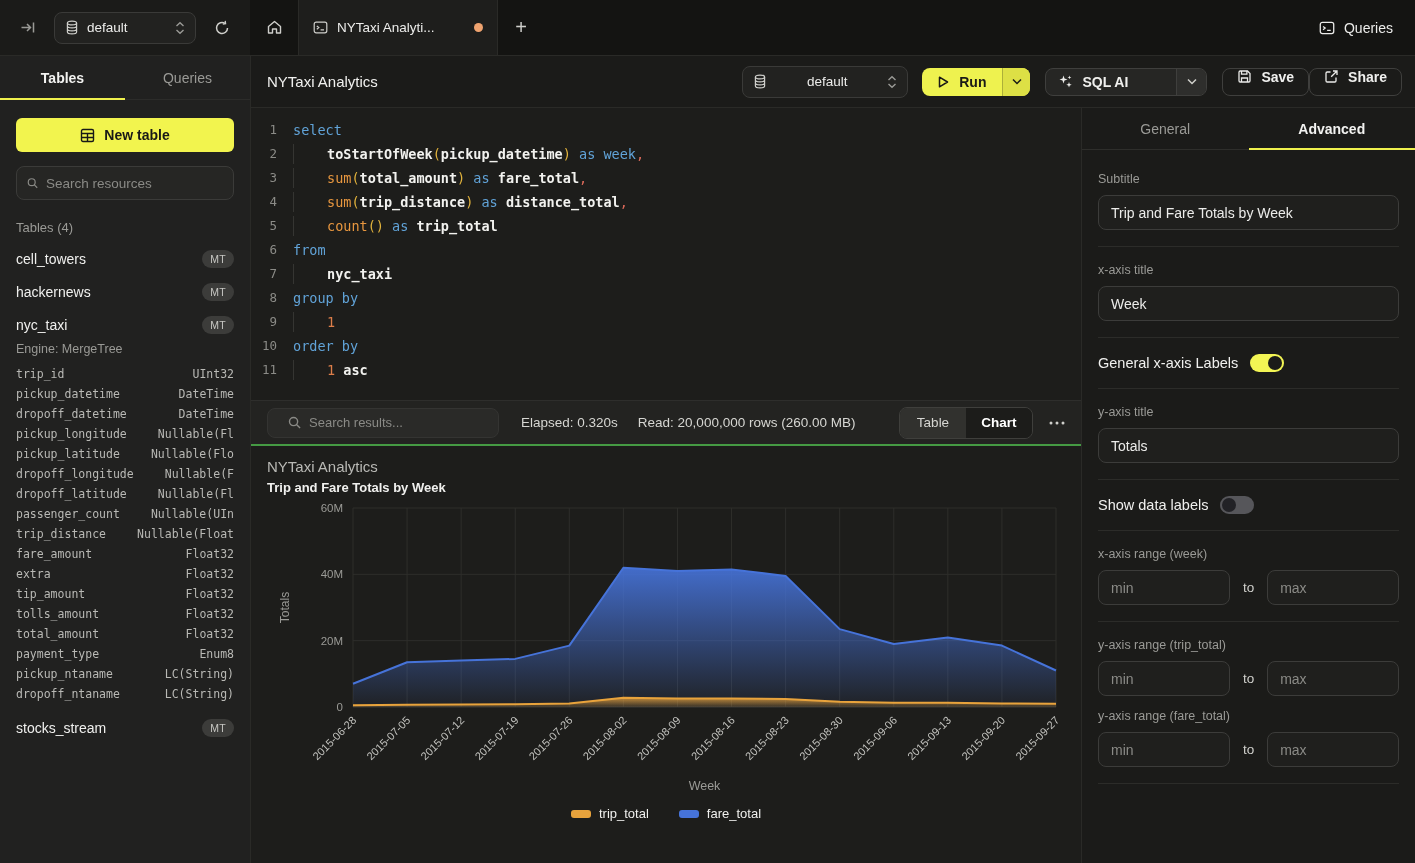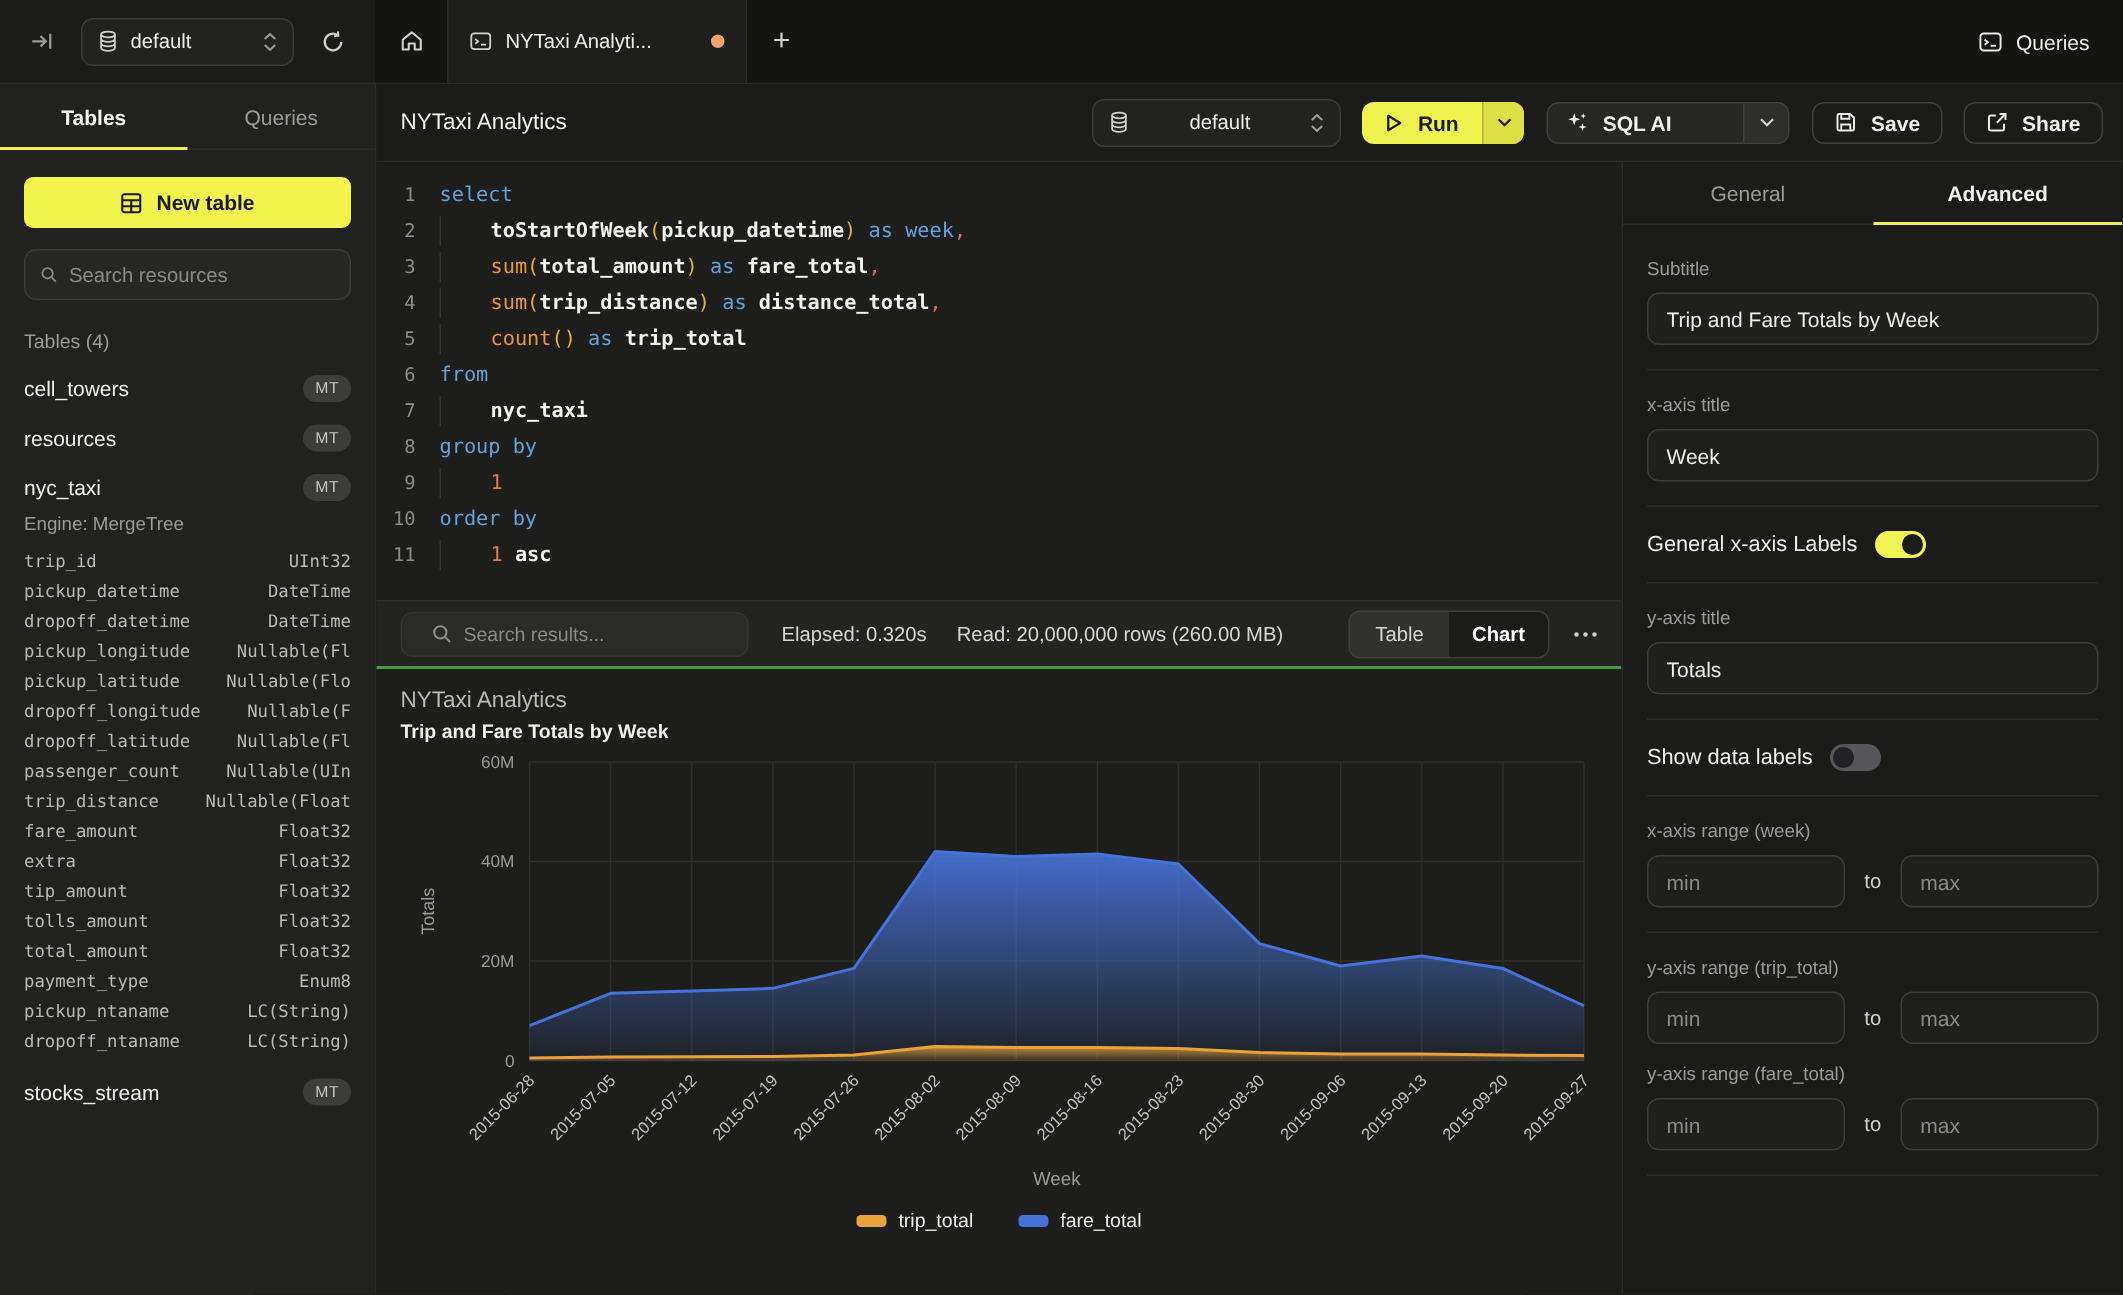--- a/index.html
+++ b/index.html
@@ -47,28 +47,28 @@
   .columns { margin-top:8px; }
   .col-row { display:flex; justify-content:space-between; align-items:center; height:20px; font-family:"DejaVu Sans Mono",monospace; font-size:11.5px; color:#b9b9b5; cursor:pointer; white-space:nowrap; overflow:hidden; }
   .col-type { color:#b9b9b5; margin-left:8px; }
 
   
   .content { flex:1; display:flex; flex-direction:column; border-left:1px solid #2a2a27; min-width:0; }
   .toolbar { height:52px; flex:none; display:flex; align-items:center; padding:0 13px 0 16px; background:#1b1b19; border-bottom:1px solid #2a2a27; }
   .page-title { font-size:15px; color:#f0f0ee; }
   .toolbar-spacer { flex:1; }
   .toolbar .select { width:166px; margin-right:14px; justify-content:space-between; }
-  .btn { height:28px; display:flex; align-items:center; border-radius:8px; cursor:pointer; font-size:14px; }
+  .btn { height:28px; display:flex; border-radius:8px; cursor:pointer; font-size:14px; }
   .run-btn { background:#eef24f; color:#1a1a17; font-weight:bold; margin-right:15px; overflow:hidden; }
   .run-main { display:flex; align-items:center; gap:9px; padding:0 16px 0 14px; height:100%; }
   .run-caret { width:28px; height:100%; display:flex; align-items:center; justify-content:center; background:#dde045; border-left:1px solid rgba(26,26,23,.25); }
   .dark-btn { background:#262624; border:1px solid #3f3f3d; color:#f0f0ee; font-weight:bold; margin-right:15px; overflow:hidden;gap:36px; }
   .dark-btn .seg-main { display:flex; align-items:center; gap:9px; padding:0 12px; height:100%; }
   .dark-btn .seg-caret { width:30px; height:100%; display:flex; align-items:center; justify-content:center; border-left:1px solid #3f3f3d; background:#2e2e2c; color:#cfcfcb; }
-  .ghost-btn { border:1px solid #3f3f3d; background:transparent; color:#f0f0ee; font-weight:bold; padding:0 14px; gap:9px; margin-right:14px; }
+  .ghost-btn { border:1px solid #3f3f3d; background:transparent; color:#f0f0ee; font-weight:bold; padding:0 14px; gap:9px; margin-right:0; }
   .ghost-btn:last-child { margin-right:0; }
 
   .workrow { flex:1; display:flex; min-height:0; }
   .center { width:830px; flex:none; display:flex; flex-direction:column; background:#1d1d1b; }
 
   
   .editor { height:292px; flex:none; padding:10px 0 0 0; font-family:"DejaVu Sans Mono",monospace; font-size:13.5px; overflow:hidden; cursor:text; }
   .code-line { display:flex; height:24px; line-height:24px; }
   .lnum { width:26px; text-align:right; color:#8b8b87; flex:none; font-size:12.5px; }
   .lcontent { margin-left:16px; position:relative; white-space:pre; }
@@ -213,21 +213,21 @@
             </svg>
           <input type="text" placeholder="Search resources" style="">
         </div>
         <div class="section-label">Tables (4)</div>
         <div id="tables-list">
             <div class="table-row">
               <span class="table-name">cell_towers</span>
               <span class="mt-badge">MT</span>
             </div>
             <div class="table-row">
-              <span class="table-name">resources</span>
+              <span class="table-name">hackernews</span>
               <span class="mt-badge">MT</span>
             </div>
             <div class="table-row">
               <span class="table-name">nyc_taxi</span>
               <span class="mt-badge">MT</span>
             </div>
             <div class="engine-line">Engine: MergeTree</div>
             <div class="columns">
               <div class="col-row">
                 <span>trip_id</span>

